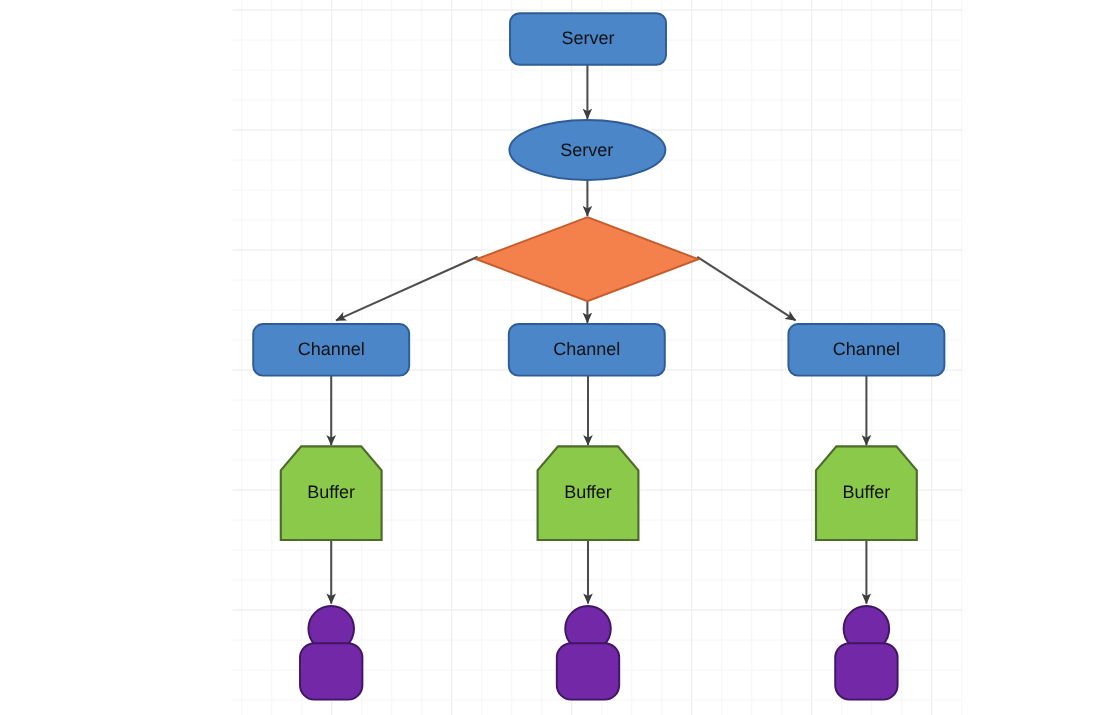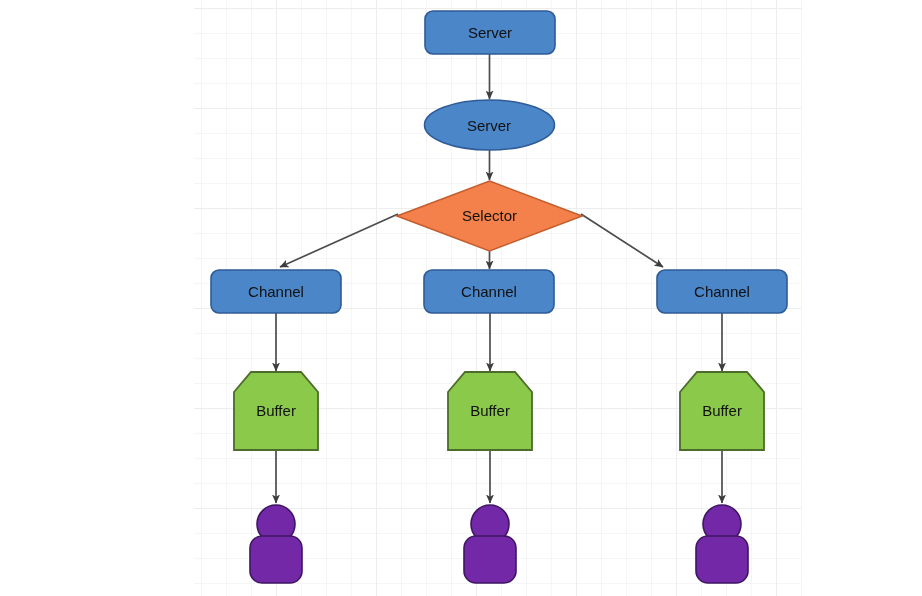--- a/index.html
+++ b/index.html
@@ -103,21 +103,20 @@
     <g>
       <circle cx="710" cy="524" r="19" fill="#7328a8" stroke="#3f1661" stroke-width="1.6"></circle>
       <rect x="684" y="536" width="52" height="47" rx="12" ry="12" fill="#7328a8" stroke="#3f1661" stroke-width="1.6"></rect>
     </g>
   </svg>
 
   <div class="node-label" style="left:413px; top:25px; width:130px;">Server</div>
 
   <div class="node-label" style="left:412px; top:118px; width:130px;">Server</div>
 
-  <div class="node-label" style="left:385px; top:208px; width:185px;">Selector</div>
 
   <div class="node-label" style="left:199px; top:284px; width:130px;">Channel</div>
   <div class="node-label" style="left:412px; top:284px; width:130px;">Channel</div>
   <div class="node-label" style="left:645px; top:284px; width:130px;">Channel</div>
 
   <div class="node-label" style="left:222px; top:403px; width:84px;">Buffer</div>
   <div class="node-label" style="left:436px; top:403px; width:84px;">Buffer</div>
   <div class="node-label" style="left:668px; top:403px; width:84px;">Buffer</div>
 
 </div>

